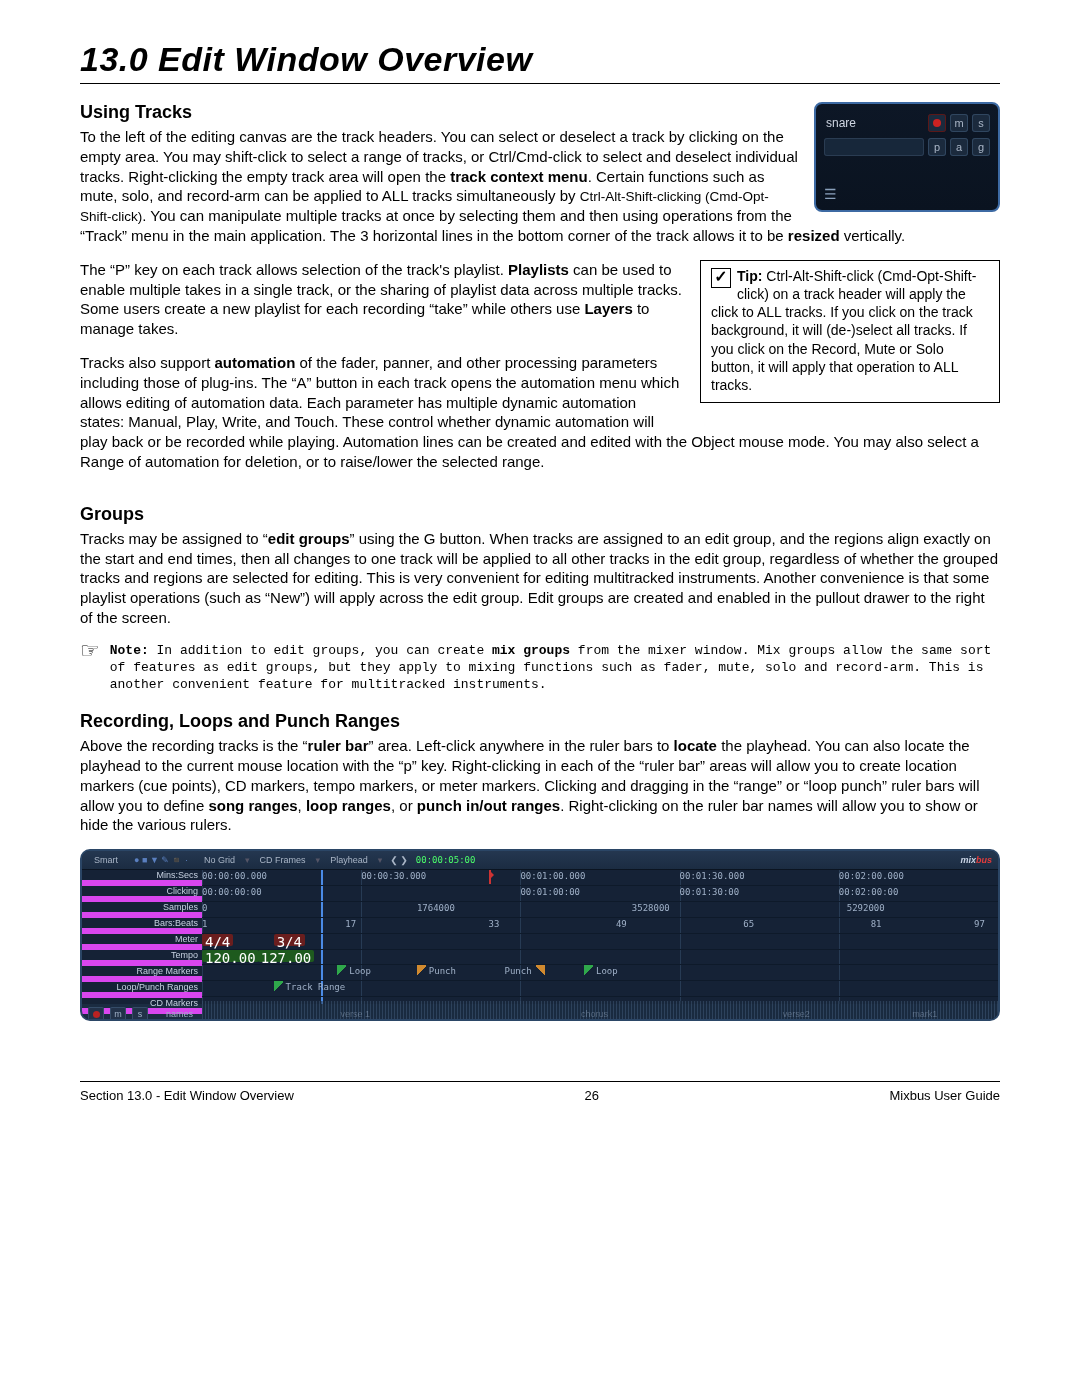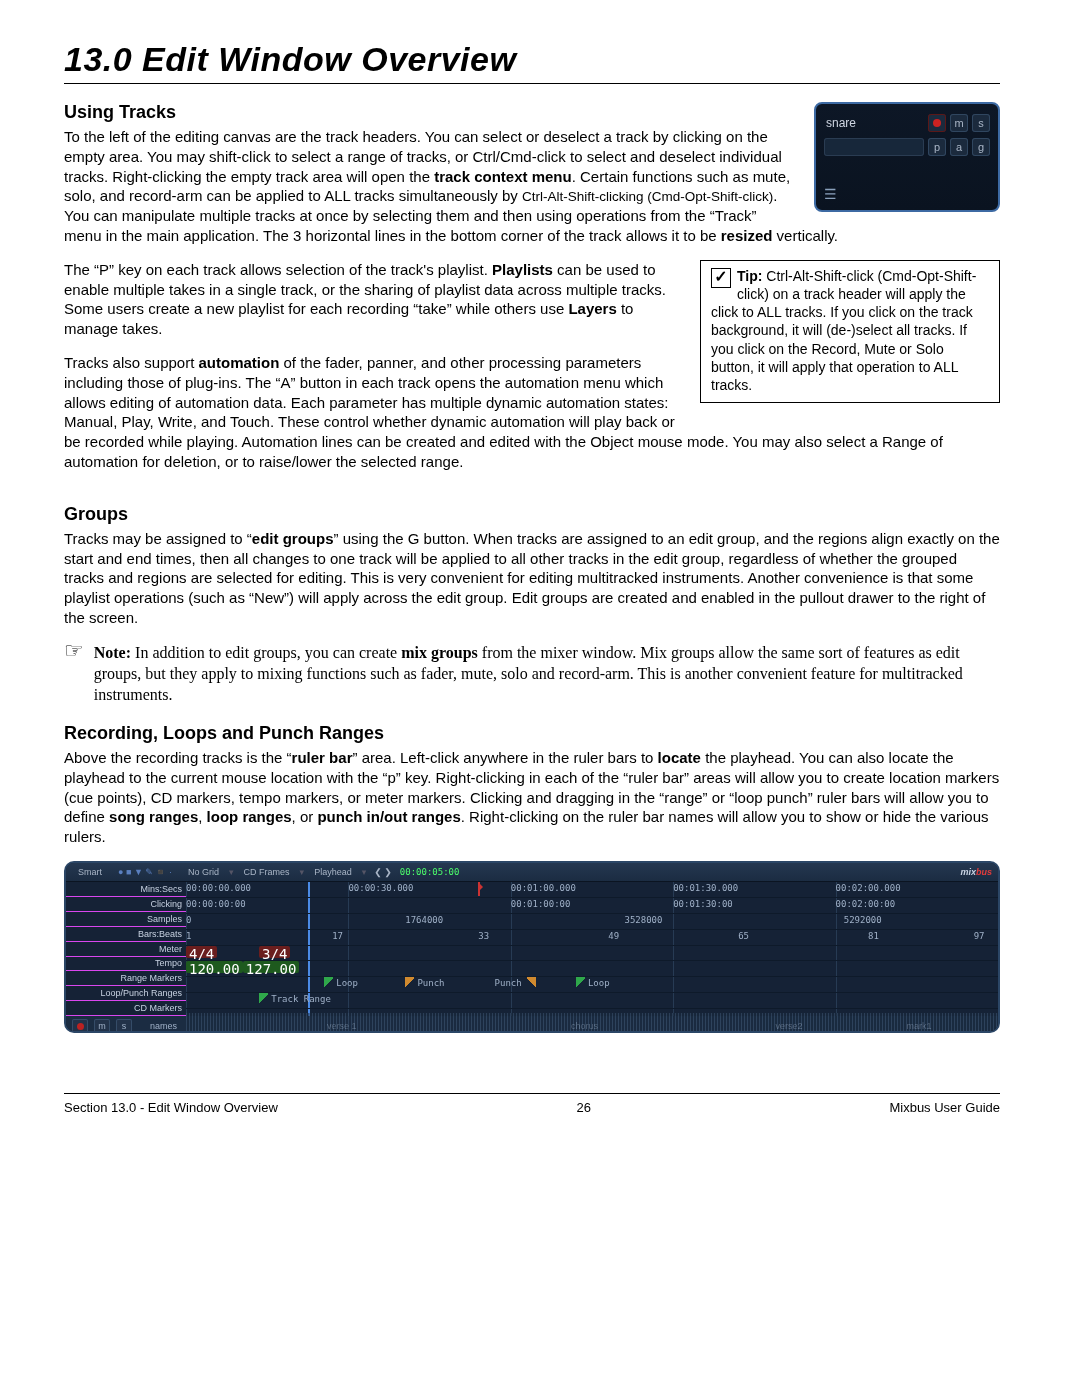--- a/index.html
+++ b/index.html
@@ -4,21 +4,21 @@
 <style>
   body {
     margin: 0;
     padding: 0;
     background: #fff;
     font-family: "Helvetica Neue", Helvetica, Arial, sans-serif;
     color: #000;
     width: 1080px;
   }
   .page {
-    padding: 40px 80px 30px 64px;
+    padding: 40px 80px 30px 80px;
     box-sizing: border-box;
     width: 1080px;
   }
   .chapter-title {
     font-family: "Arial Black", Arial, sans-serif;
     font-style: italic;
     font-weight: 900;
     font-size: 34px;
     letter-spacing: 0.5px;
     border-bottom: 1px solid #000;
@@ -102,21 +102,21 @@
   }
 
   
   .note-block {
     display: flex;
     align-items: flex-start;
     gap: 10px;
     margin: 8px 0 14px 0;
   }
   .note-icon { font-size: 22px; line-height: 1; margin-top:-2px;}
-  .note-text { flex:1; font-family: Liberation Serif, serif; font-size:16px; line-height:1.32; }
+  .note-text { flex:1; font-family: Liberation Mono, monospace; font-size:13px; line-height:1.32; }
 
   
   .ruler-shot {
     width: 100%;
     height: 172px;
     border-radius: 10px;
     background: #152236;
     margin-top: 6px;
     overflow: hidden;
     position: relative;
@@ -135,21 +135,21 @@
   .tb-time { color:#4cff6b; font-family: monospace; }
   .tb-logo { margin-left:auto; font-style:italic; font-weight:700; }
   .tb-logo .mix { color:#c8d2e3; }
   .tb-logo .bus { color:#e23c3c; }
 
   .ruler-rows { display:flex; height: 134px; }
   .ruler-labels {
     width: 120px; display:flex; flex-direction:column; text-align:right;
     font-size: 9px; color:#c7d1e1; font-family: Arial;
   }
-  .ruler-labels div { flex:1; padding: 0 4px; display:flex; align-items:center; justify-content:flex-end; border-bottom:1px solid #d946ef;text-align:right;}
+  .ruler-labels div { flex:1; padding: 0 4px; display:flex; align-items:center; justify-content:flex-end; border-bottom:6px solid #d946ef;text-align:right;}
   .ruler-body { flex:1; position:relative; font-size:9px; color:#9fb0c7; font-family: monospace; }
   .rb-row { height: 14.88px; border-bottom:1px solid #0e1a2a; position:relative; overflow:hidden;}
   .rb-row .cell { position:absolute; top:1px; }
   .green-mark {
     position:absolute; top:0; height: 12px; width:9px;
     background: linear-gradient(135deg,#2fa84b 50%, transparent 50%);
   }
   .orange-mark {
     position:absolute; top:0; height: 12px; width:9px;
     background: linear-gradient(135deg,#d18a2f 50%, transparent 50%);

